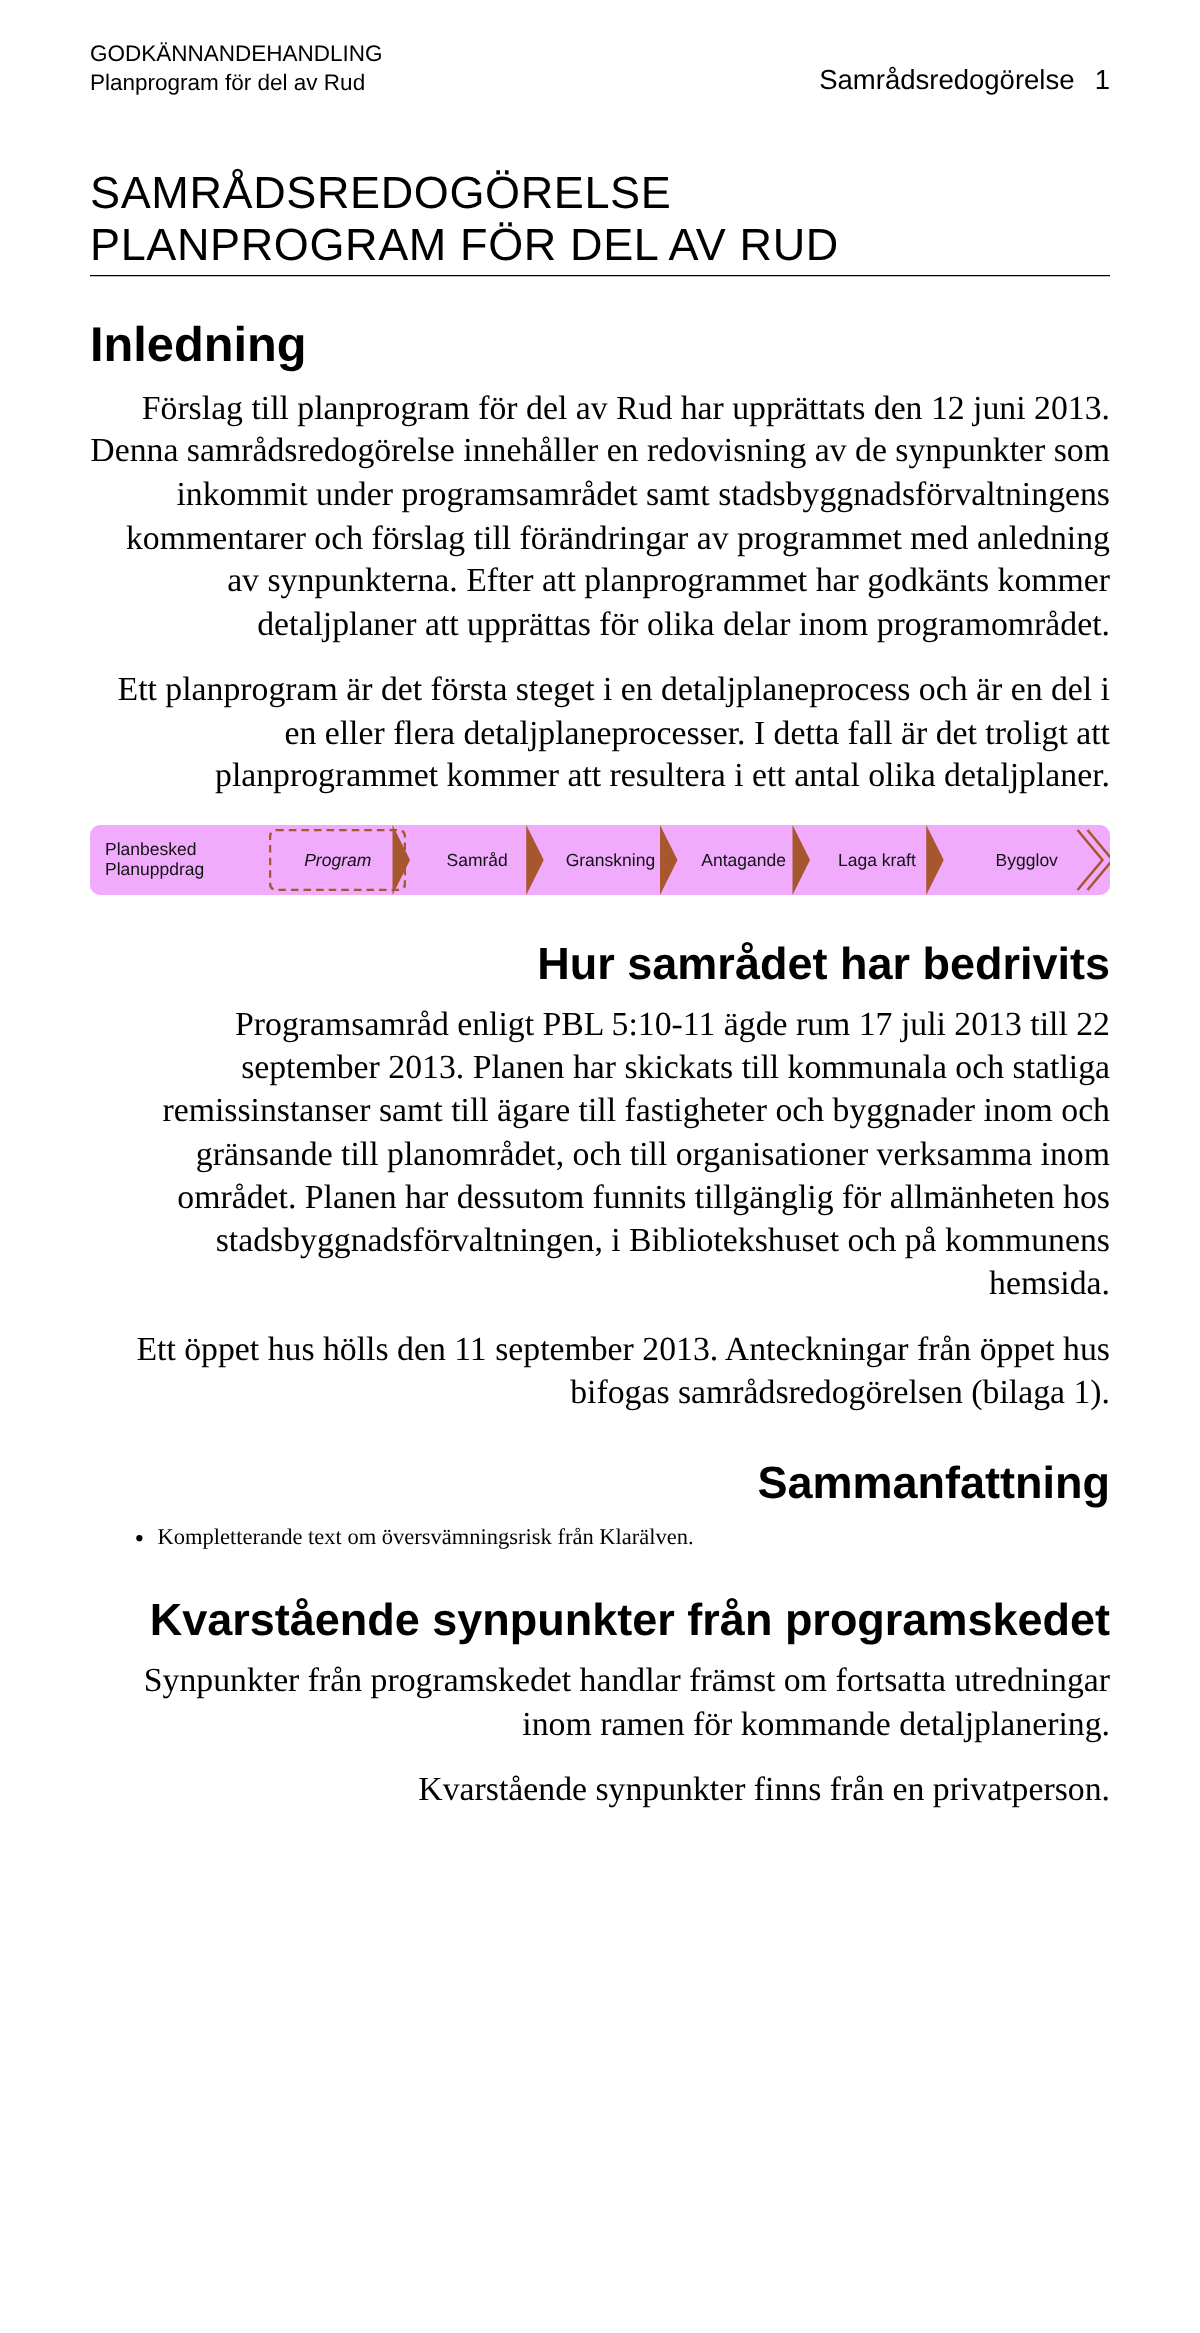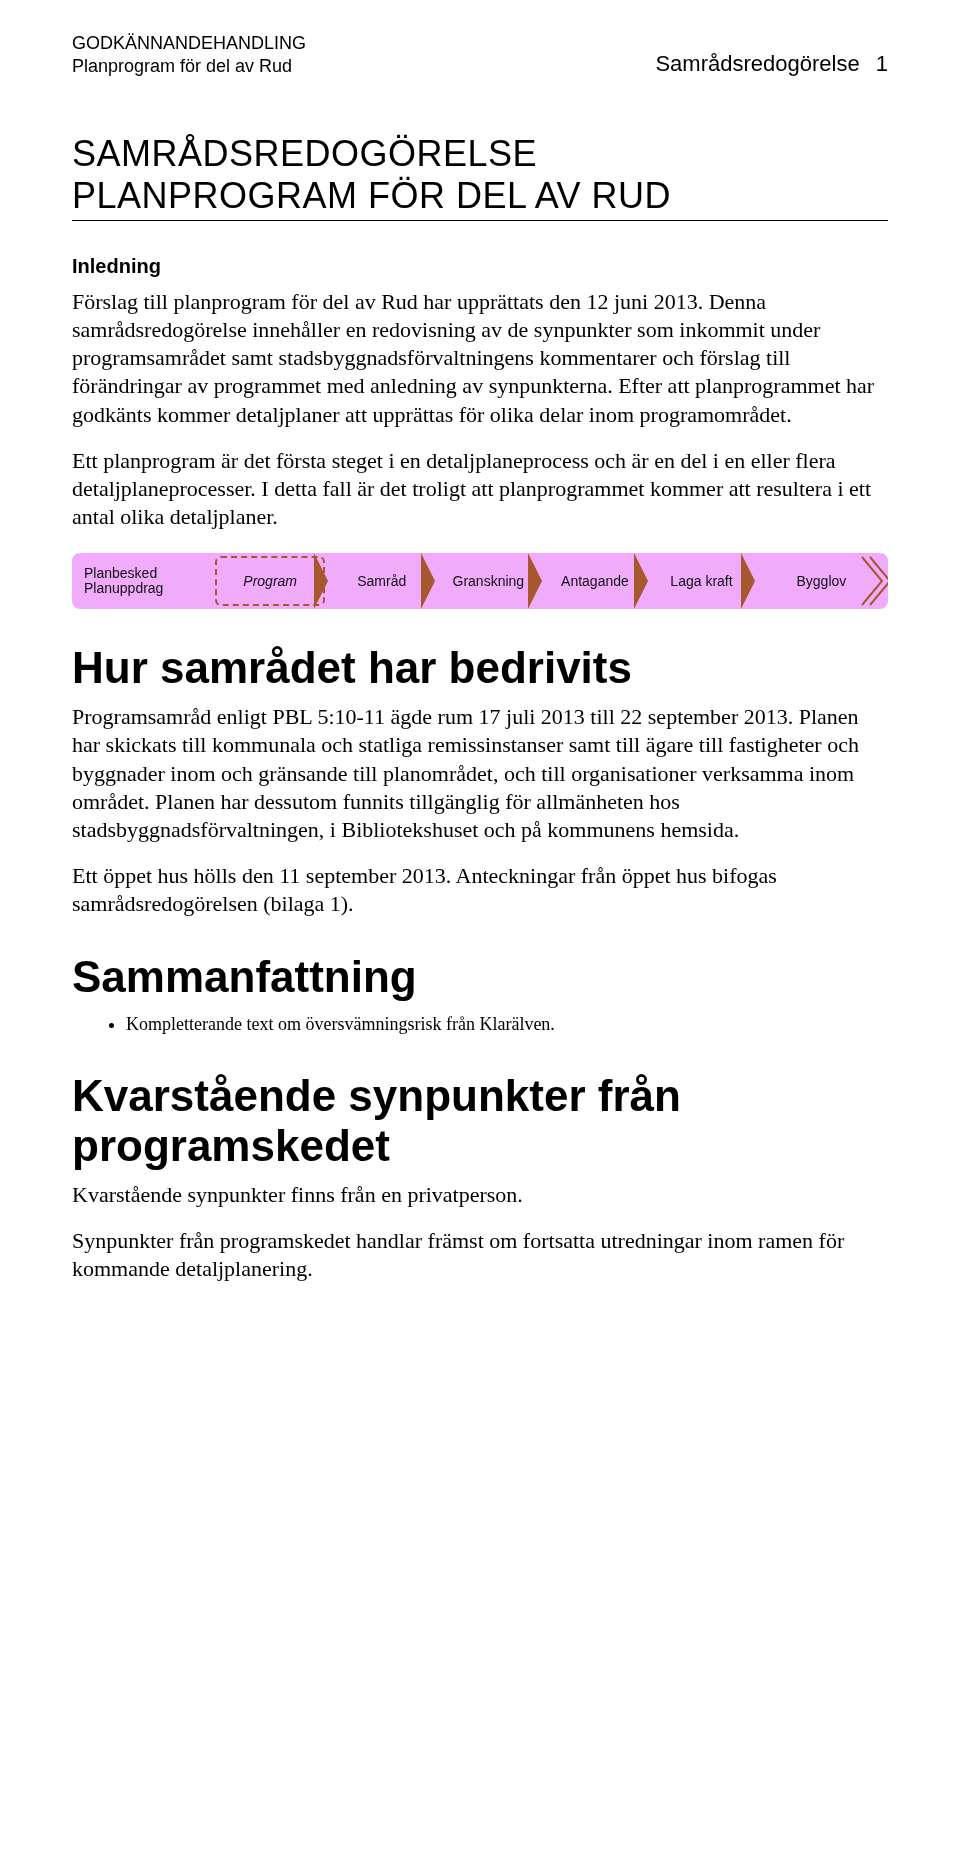--- a/index.html
+++ b/index.html
@@ -43,31 +43,32 @@
   }
   .title-line {
     font-family: Arial, Helvetica, sans-serif;
     font-size: 36px;
     letter-spacing: 0.5px;
     line-height: 1.18;
   }
   h2.section {
     font-family: Arial, Helvetica, sans-serif;
     font-weight: bold;
-    font-size: 20px;
+    font-size: 39px;
     margin: 34px 0 10px 0;
   }
   h2.section.big {
-    font-size: 44px;
+    font-size: 36px;
+    text-align: right;
   }
   p {
-    font-size: 22px;
+    font-size: 27px;
     line-height: 1.28;
     margin: 0 0 18px 0;
-    text-align: left;
+    text-align: right;
   }
   .process-strip {
     margin: 22px 0 12px 0;
     width: 100%;
   }
   .process-row {
     display: flex;
     width: 100%;
     height: 56px;
     background: #f0abfc;
@@ -191,16 +192,16 @@
   <p>Programsamråd enligt PBL 5:10-11 ägde rum 17 juli 2013 till 22 september 2013. Planen har skickats till kommunala och statliga remissinstanser samt till ägare till fastigheter och byggnader inom och gränsande till planområdet, och till organisationer verksamma inom området. Planen har dessutom funnits tillgänglig för allmänheten hos stadsbyggnadsförvaltningen, i Bibliotekshuset och på kommunens hemsida.</p>
   <p>Ett öppet hus hölls den 11 september 2013. Anteckningar från öppet hus bifogas samrådsredogörelsen (bilaga 1).</p>
 
   <h2 class="section big">Sammanfattning</h2>
 
   <ul class="bullets">
     <li>Kompletterande text om översvämningsrisk från Klarälven.</li>
   </ul>
 
   <h2 class="section big">Kvarstående synpunkter från programskedet</h2>
+  <p>Synpunkter från programskedet handlar främst om fortsatta utredningar inom ramen för kommande detaljplanering.</p>
   <p>Kvarstående synpunkter finns från en privatperson.</p>
-  <p>Synpunkter från programskedet handlar främst om fortsatta utredningar inom ramen för kommande detaljplanering.</p>
 
 </div>
 
 </body></html>

